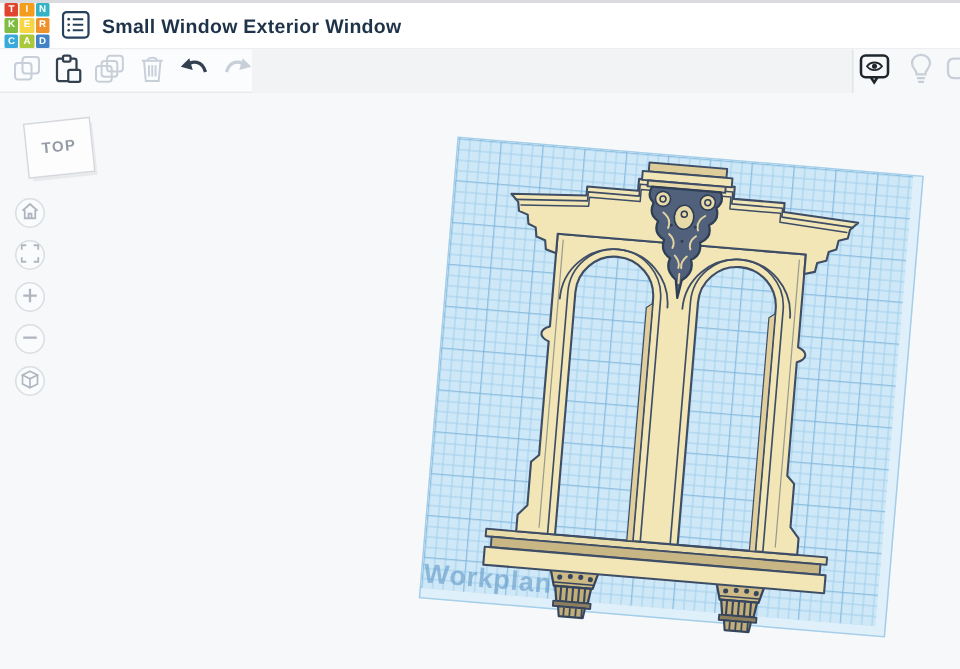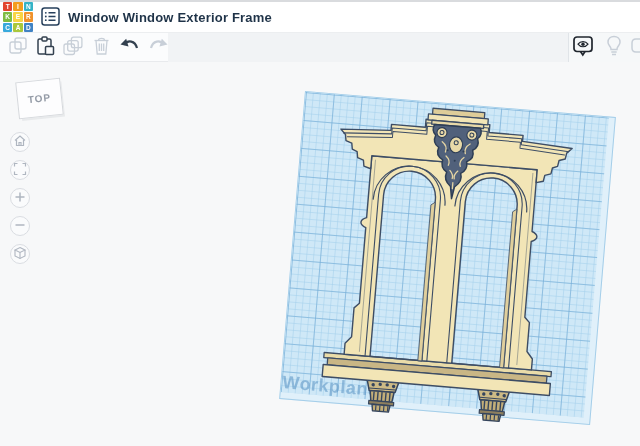--- a/index.html
+++ b/index.html
@@ -81,21 +81,21 @@
     <span>
       <svg width="19" height="19" viewBox="0 0 19 19" fill="none" stroke="currentColor">
         <rect x="1" y="1" width="17" height="17" rx="2.5" stroke-width="1.5"></rect>
         <circle cx="4.8" cy="5.8" r="0.9" fill="currentColor" stroke="none"></circle>
         <circle cx="4.8" cy="9.5" r="0.9" fill="currentColor" stroke="none"></circle>
         <circle cx="4.8" cy="13.2" r="0.9" fill="currentColor" stroke="none"></circle>
         <path d="M7.5,5.8 H14.5 M7.5,9.5 H14.5 M7.5,13.2 H14.5" stroke-width="1.4"></path>
       </svg>
     </span>
   </button>
-  <div class="doc-title">Window Window Exterior Frame</div>
+  <div class="doc-title">Small Window Exterior Window</div>
 </div>
 
 <div class="toolbar">
   <div class="mid-panel"></div>
   <div class="right-panel"></div>
 
   <button class="tb-btn" style="left:6px" data-enabled="false">
     <span>
       <svg width="18" height="18" viewBox="0 0 18 18" fill="none" stroke="currentColor" stroke-width="1.4">
         <rect x="1" y="5" width="11" height="11" rx="2"></rect>

